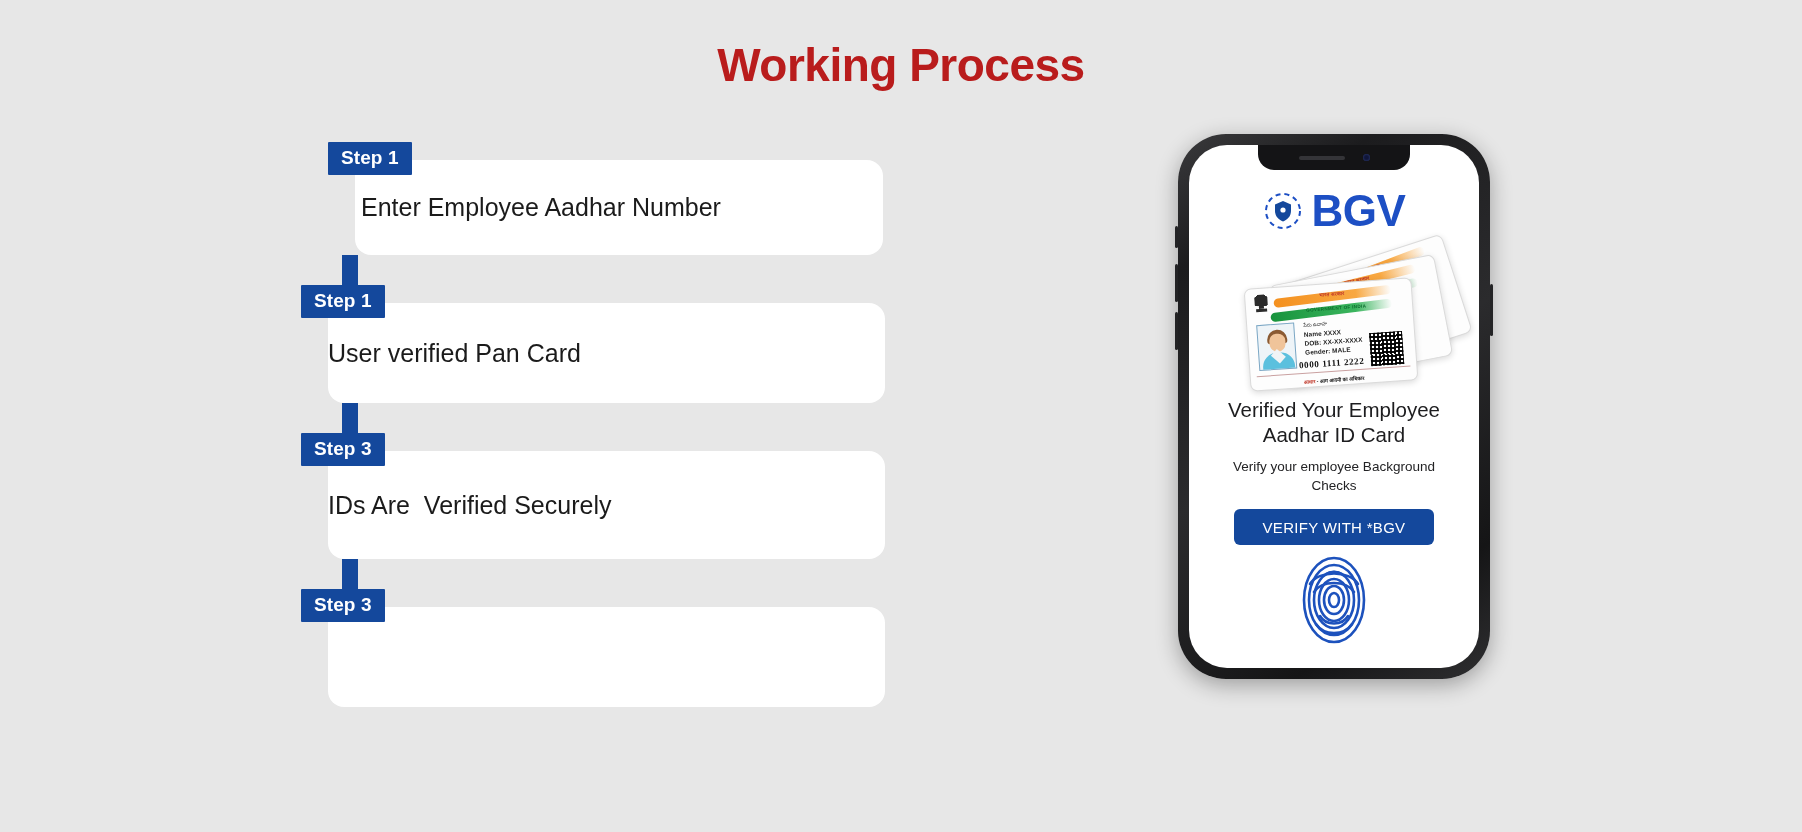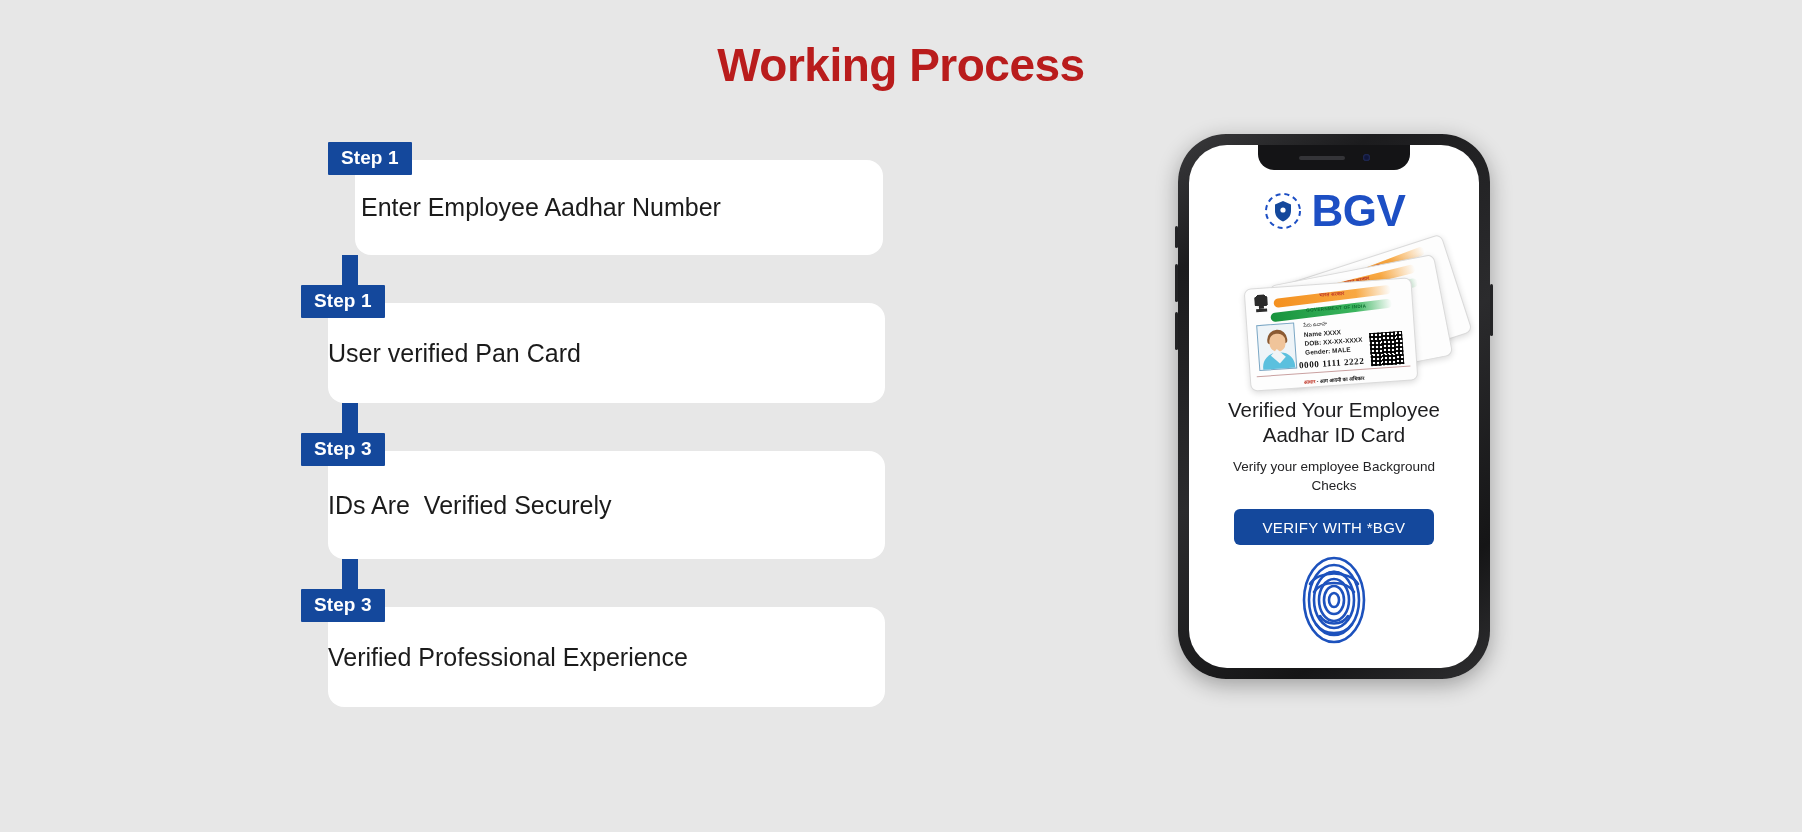--- a/index.html
+++ b/index.html
@@ -314,21 +314,20 @@
     <div class="step-card c3">
       <span class="step-badge">Step 3</span>
       <span class="step-text">IDs Are  Verified Securely</span>
     </div>
     <div class="connector"></div>
   </div>
 
   <div class="step-block">
     <div class="step-card c4">
       <span class="step-badge">Step 3</span>
-      <span class="step-text">Verified Professional Experience</span>
     </div>
   </div>
 
 </div>
 
 <div class="phone">
 
   <div class="side-btn sb-mute"></div>
   <div class="side-btn sb-up"></div>
   <div class="side-btn sb-down"></div>

